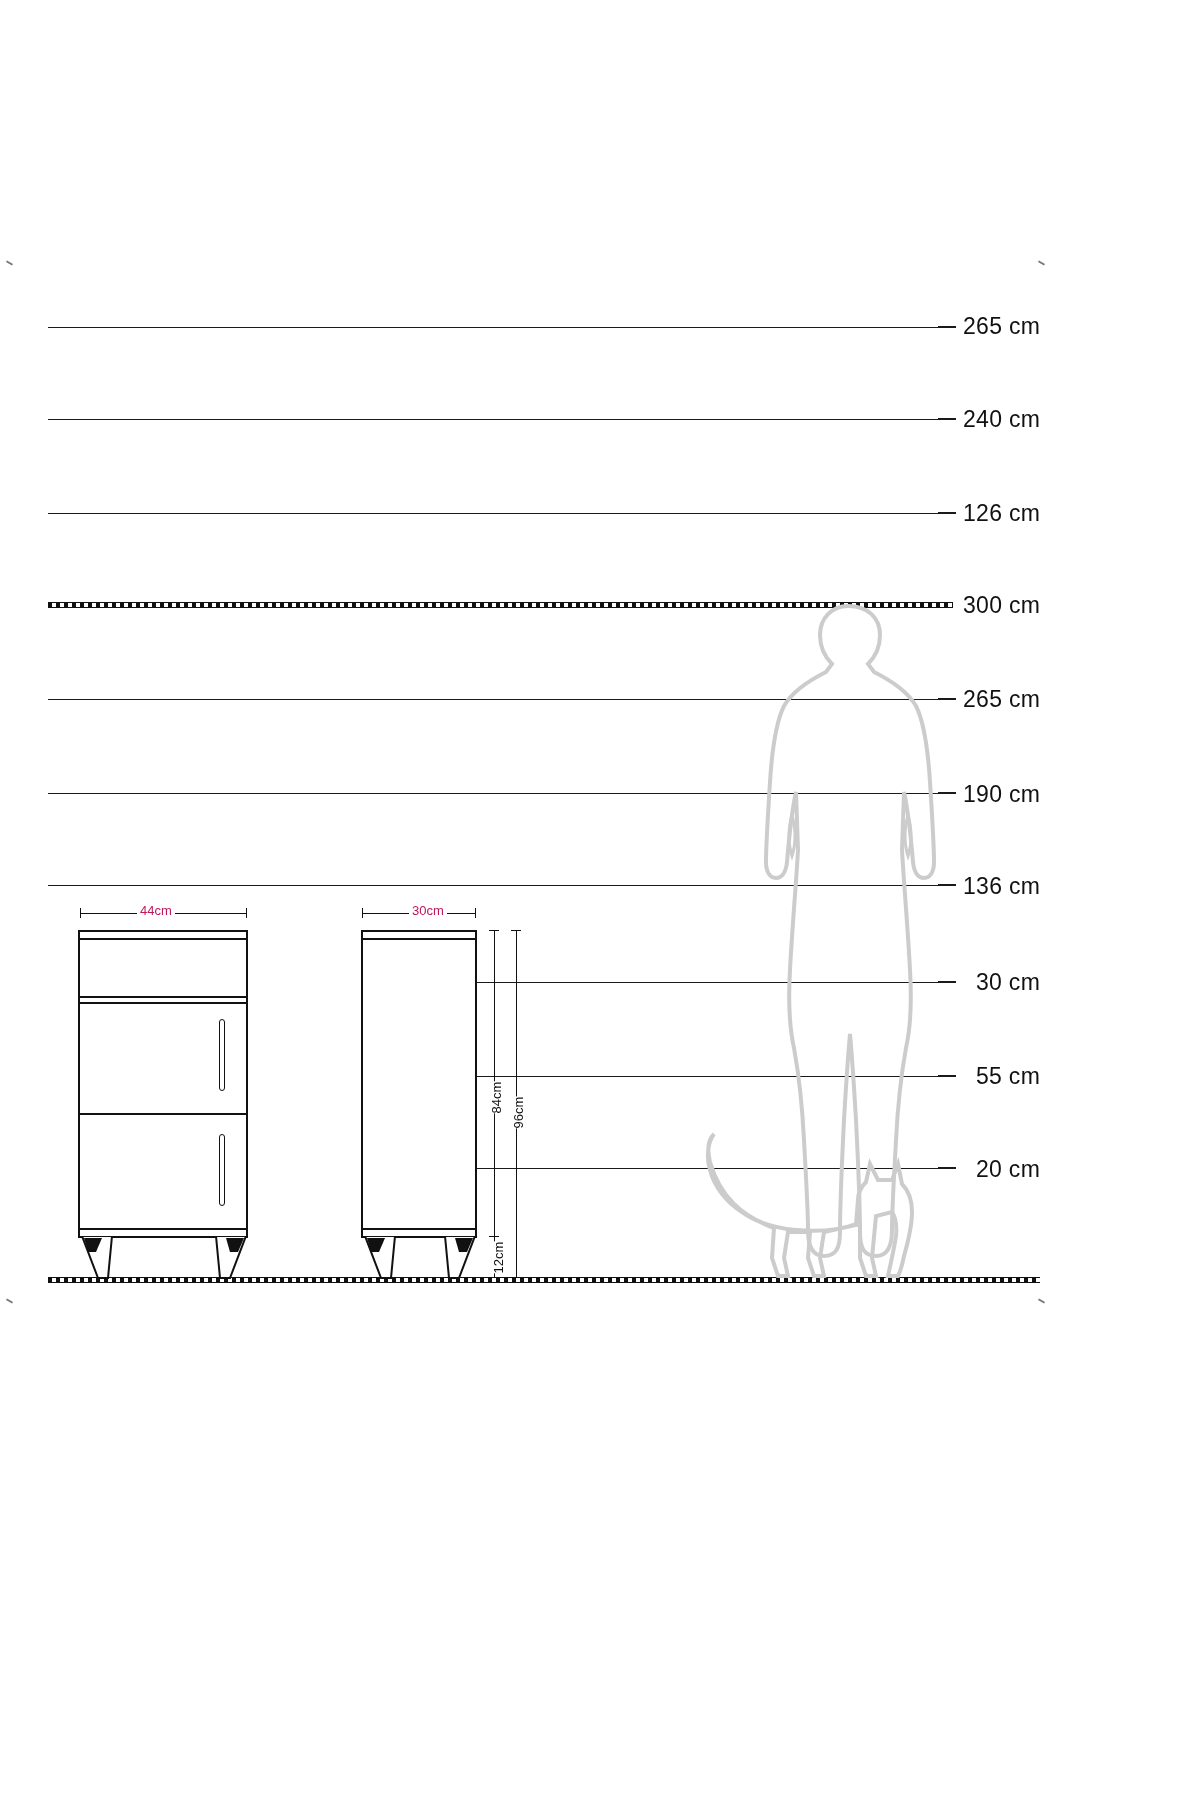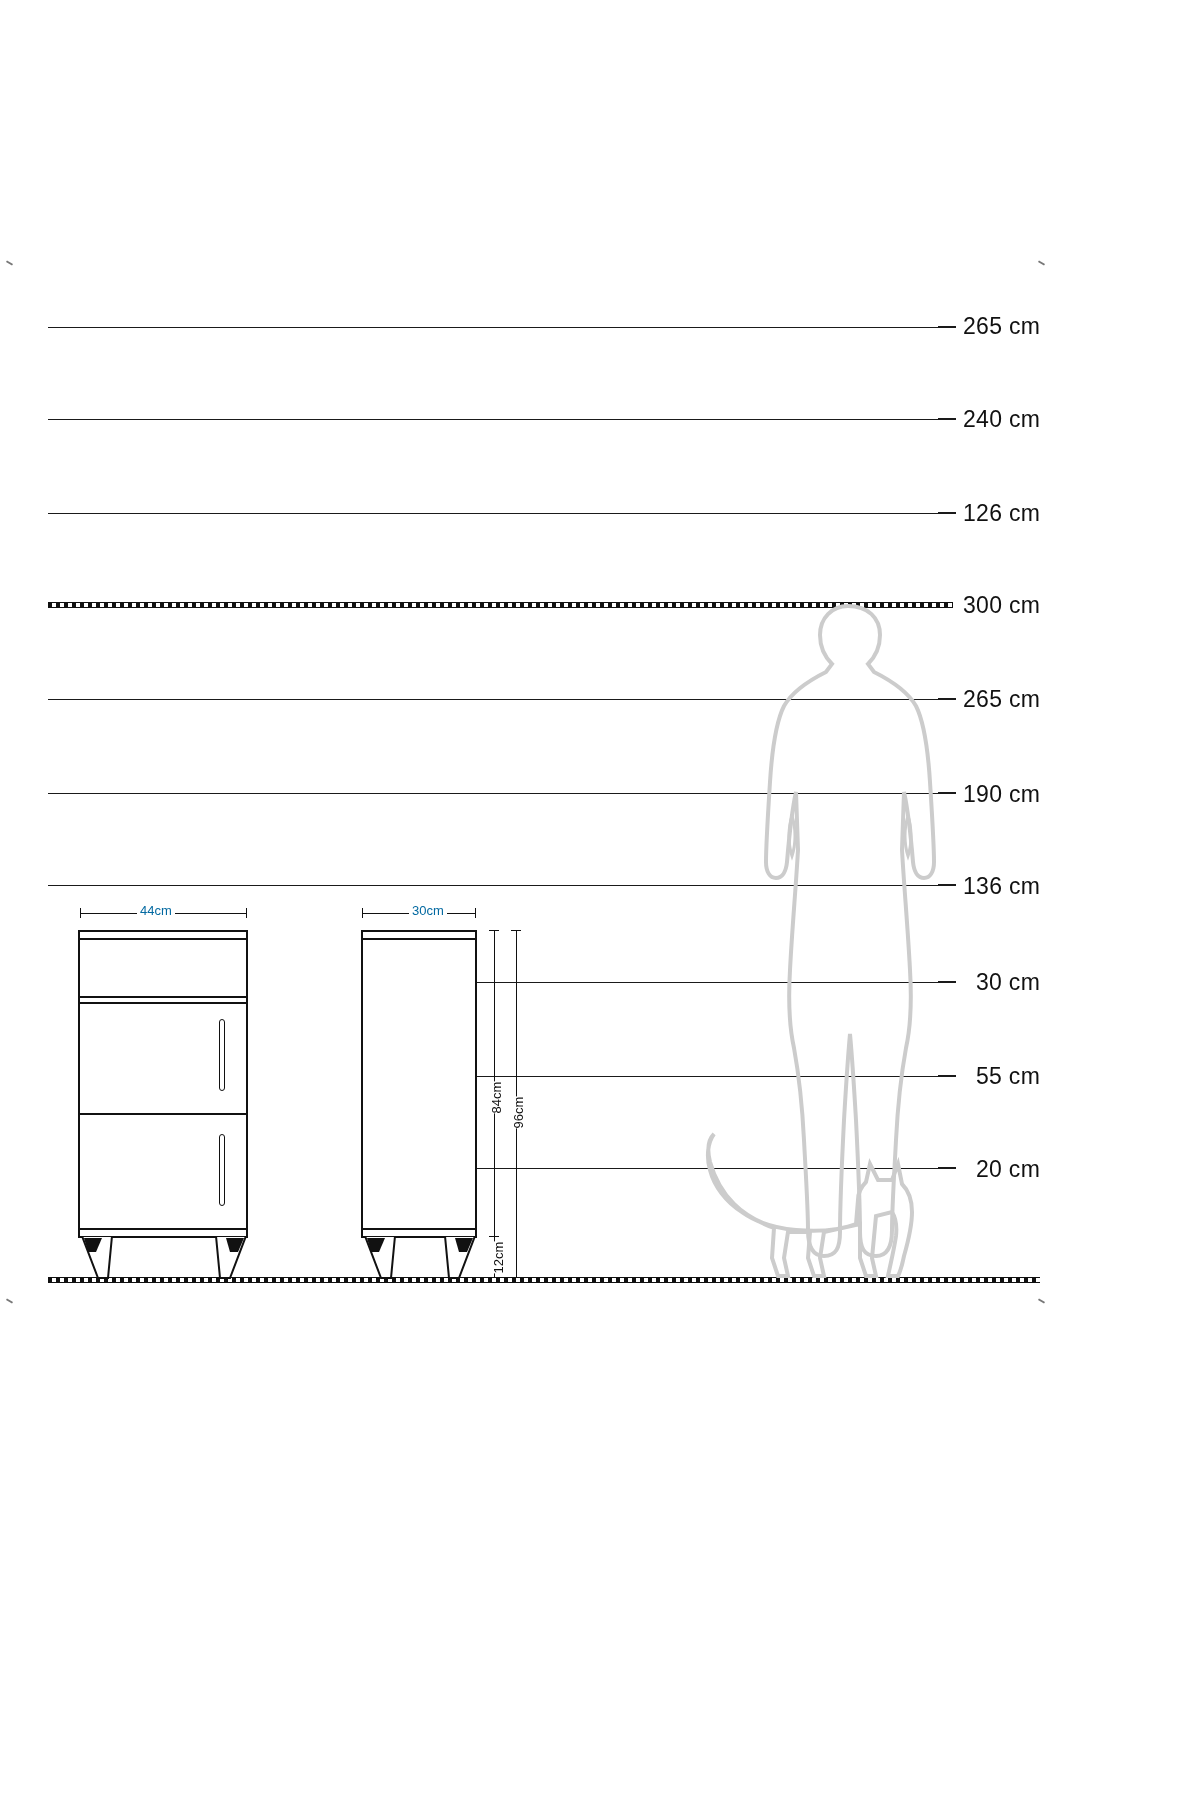--- a/index.html
+++ b/index.html
@@ -101,21 +101,21 @@
   }
   .dim-cap-h {
     position: absolute;
     border-top: 1.3px solid #111;
     height: 0;
     width: 10px;
   }
   .dim-label {
     position: absolute;
     font-size: 13px;
-    color: #0369a1;
+    color: #be185d;
     background: #fff;
     padding: 0 3px;
     white-space: nowrap;
     font-family: "Liberation Sans", sans-serif;
   }
   .dim-label-v {
     position: absolute;
     font-size: 13px;
     color: #111;
     background: #fff;

